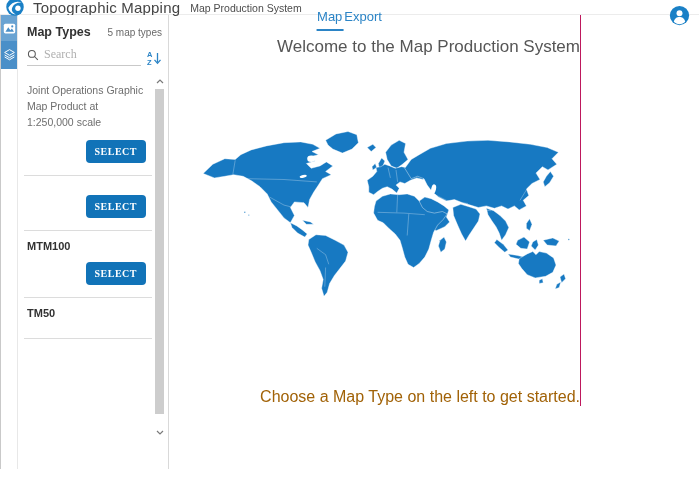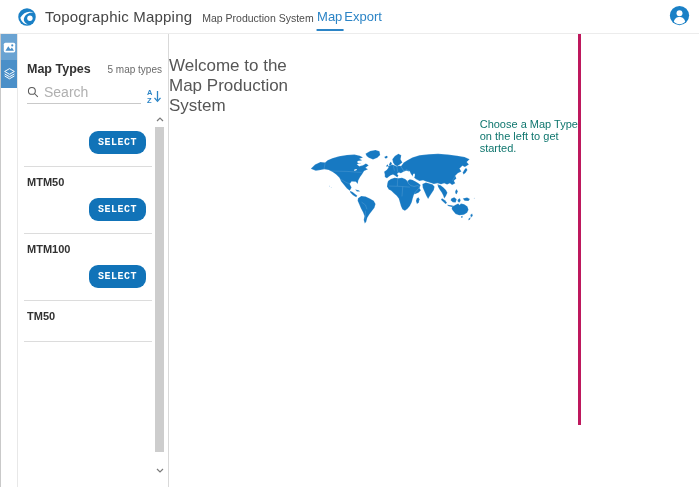--- a/index.html
+++ b/index.html
@@ -1,20 +1,20 @@
 <!DOCTYPE html>
 <html style="--accent: #2b84c6; --button: #1173b8; --map-fill: #1779c2; --strip: #4a8fc8;"><head>
 <meta charset="utf-8">
 <style>
   * { margin:0; padding:0; box-sizing:border-box; }
   html,body { width:699px; height:487px; overflow:hidden; background:#fff;
     font-family:"Liberation Sans", sans-serif; color:#4c4c4c; }
 
   
-  .header { height:34px; display:flex; align-items:center; padding:0 10px 0 17px;
+  .header { height:15px; display:flex; align-items:center; padding:0 10px 0 5px;
     border-bottom:1px solid #ececec; position:relative; background:#fff; }
   .logo { width:20px; height:20px; flex:0 0 auto; }
   .app-title { font-size:15px; color:#454545; margin-left:8px; letter-spacing:.2px; }
   .app-subtitle { font-size:10.5px; color:#4d4d4d; margin-left:10px; margin-top:2px; }
   .tabs { position:absolute; left:50%; transform:translateX(-50%); top:0; height:33px;
     display:flex; align-items:center; }
   .tab { font-size:13px; color:var(--accent); cursor:pointer; padding:7px 1px 5px;
     border-bottom:2px solid transparent; }
   .tab.active { border-bottom-color:var(--accent); }
   .avatar { position:absolute; right:9px; top:5px; width:21px; height:21px; }
@@ -26,55 +26,55 @@
   .action-strip { width:18px; flex:0 0 auto; background:#fff;
     border-left:1px solid #c9c9c9; border-right:1px solid #e8e8e8; }
   .strip-blue { width:100%; height:54px; background:var(--strip); }
   .strip-cell { width:100%; height:26px; display:flex; align-items:center; justify-content:center; cursor:pointer; }
   .strip-cell.active { background:rgba(255,255,255,.18); }
 
   
   .sidebar { width:151px; flex:0 0 auto; border-right:1px solid #d9d9d9; background:#fff;
     display:flex; flex-direction:column; position:relative; }
   .sb-header { display:flex; justify-content:space-between; align-items:baseline; padding:10px 6px 2px 9px; }
-  .sb-title { font-size:12.5px; font-weight:bold; color:#323232;margin-top:18px; }
+  .sb-title { font-size:12.5px; font-weight:bold; color:#323232; }
   .sb-count { font-size:10px; color:#6a6a6a; }
   .sb-search { display:flex; align-items:flex-end; padding:6px 6px 8px 9px; gap:6px; }
   .search-wrap { flex:1; display:flex; align-items:center; gap:5px; border-bottom:1px solid #c9c9c9; padding-bottom:3px; }
-  .search-wrap input { border:0; outline:0; width:80px; font-size:14px; color:#4c4c4c;
-    font-family:Liberation Sans, sans-serif; }
+  .search-wrap input { border:0; outline:0; width:80px; font-size:12px; color:#4c4c4c;
+    font-family:Liberation Serif, serif; }
   .search-wrap input::placeholder { color:#b0b0b0; }
   .sort-icon { flex:0 0 auto; cursor:pointer; }
 
   .sb-list { flex:1; position:relative; overflow:hidden; padding-right:16px; }
   .mt-item { margin-left:6px; padding:9px 0 10px 3px; }
   .mt-item.divided { border-bottom:1px solid #dcdcdc; }
   .mt-name { font-size:11px; font-weight:bold; color:#323232; margin-bottom:9px; }
   .mt-desc { font-size:10.5px; color:#6e6e6e; line-height:1.5; width:118px; }
   .mt-btn-row { text-align:right; margin:10px 6px 2px 0; }
   .mt-btn { display:inline-block; background:var(--button); color:#fff; font-size:10px;
-    font-weight:bold; letter-spacing:.5px; padding:6px 9px; border:0; border-radius:9px;
-    cursor:pointer; font-family:Liberation Mono, monospace; }
+    font-weight:bold; letter-spacing:.5px; padding:6px 9px; border:0; border-radius:4px;
+    cursor:pointer; font-family:Liberation Serif, serif; }
 
   
   .sb-scroll { position:absolute; top:0; right:2px; width:12px; height:100%; }
   .sb-arrow { width:12px; height:12px; position:absolute; left:0; display:flex;
     align-items:center; justify-content:center; cursor:pointer; }
   .sb-arrow svg { display:block; }
   .sb-thumb { position:absolute; left:1px; top:15px; width:9px; height:325px;
     background:#cdcdcd; cursor:pointer; }
   .arrow-down { top:352px; }
 
   
   .main { flex:1; background:#fff; }
-  .hero { width:412px; height:391px; border-right:3px solid #be185d;
-    display:flex; flex-direction:row; align-items:flex-start; }
+  .hero { width:412px; height:391px; border-right:1px solid #be185d;
+    display:flex; flex-direction:column; align-items:flex-end; }
   .welcome { margin-top:22px; font-size:17px; color:#565656; font-weight:400; }
   .worldmap { margin-top:50px; width:392px; height:198px; }
-  .helper { margin-top:84px; font-size:11px; color:#0f766e; }
+  .helper { margin-top:84px; font-size:16px; color:#a16207; }
 
   .land { fill:var(--map-fill); stroke:#ffffff; stroke-width:1; stroke-linejoin:round; }
   .border-line { fill:none; stroke:#ffffff; stroke-width:1.3; opacity:.55; }
   .sea { fill:#ffffff; }
 </style>
 </head>
 <body>
 
 <div class="header">
   <svg class="logo" viewBox="0 0 24 24">
@@ -133,25 +133,25 @@
         <text x="0" y="7" font-size="7.5" font-weight="bold" fill="#2b84c6" font-family="Liberation Sans, sans-serif">A</text>
         <text x="0" y="15" font-size="7.5" font-weight="bold" fill="#2b84c6" font-family="Liberation Sans, sans-serif">Z</text>
         <line x1="10.5" y1="3" x2="10.5" y2="12.5" stroke="#2b84c6" stroke-width="1.3"></line>
         <path d="M7.5,9.8 L10.5,13.3 L13.5,9.8" fill="none" stroke="#2b84c6" stroke-width="1.3"></path>
       </svg>
     </div>
 
     <div class="sb-list">
 
       <div class="mt-item divided">
+        <div class="mt-desc">Joint Operations Graphic Map Product at 1:250,000 scale</div>
         <div class="mt-btn-row"><button class="mt-btn">SELECT</button></div>
       </div>
 
       <div class="mt-item divided">
-        <div class="mt-name">MTM50</div>
         <div class="mt-btn-row"><button class="mt-btn">SELECT</button></div>
       </div>
 
       <div class="mt-item divided">
         <div class="mt-name">MTM100</div>
         <div class="mt-btn-row"><button class="mt-btn">SELECT</button></div>
       </div>
 
       <div class="mt-item divided">
         <div class="mt-name">TM50</div>

